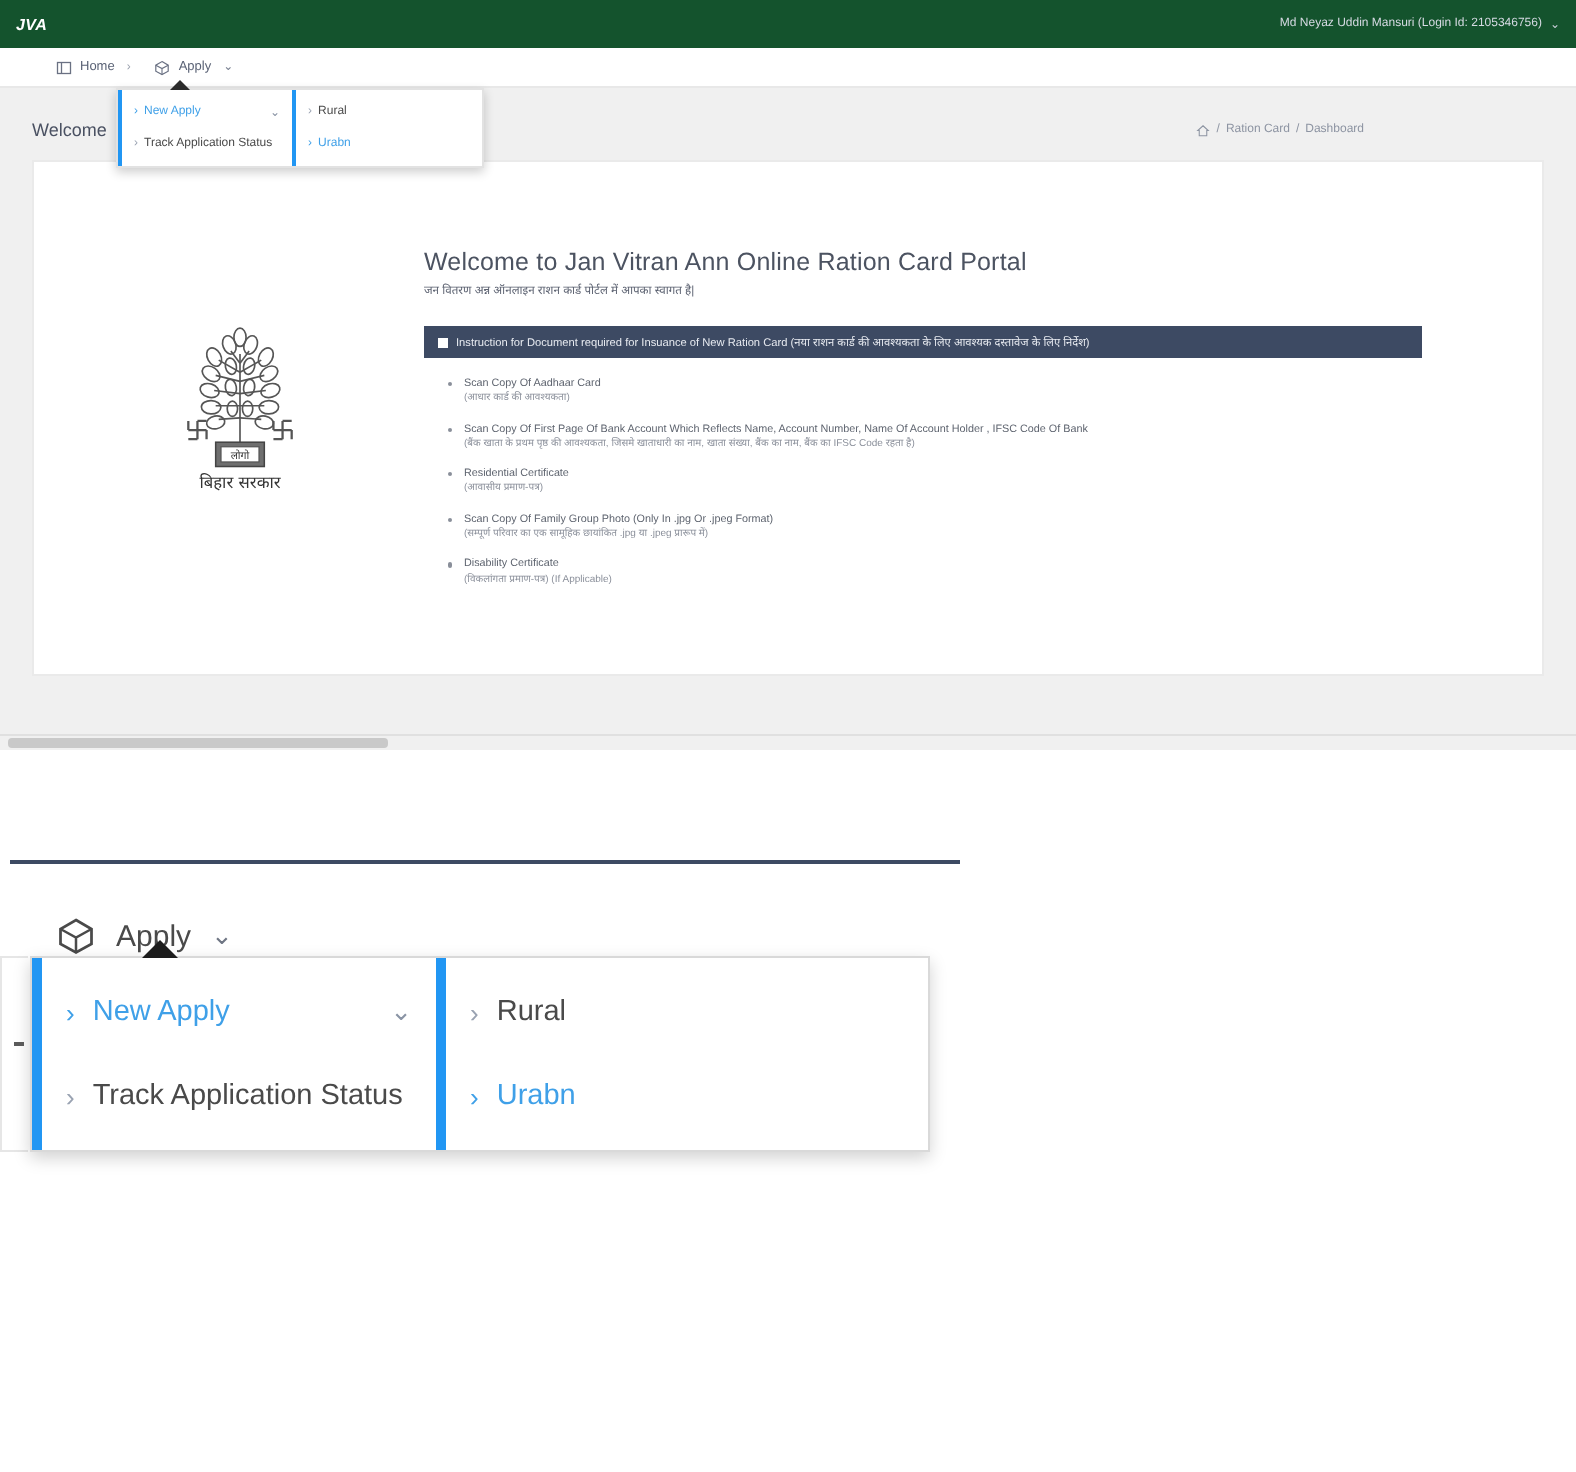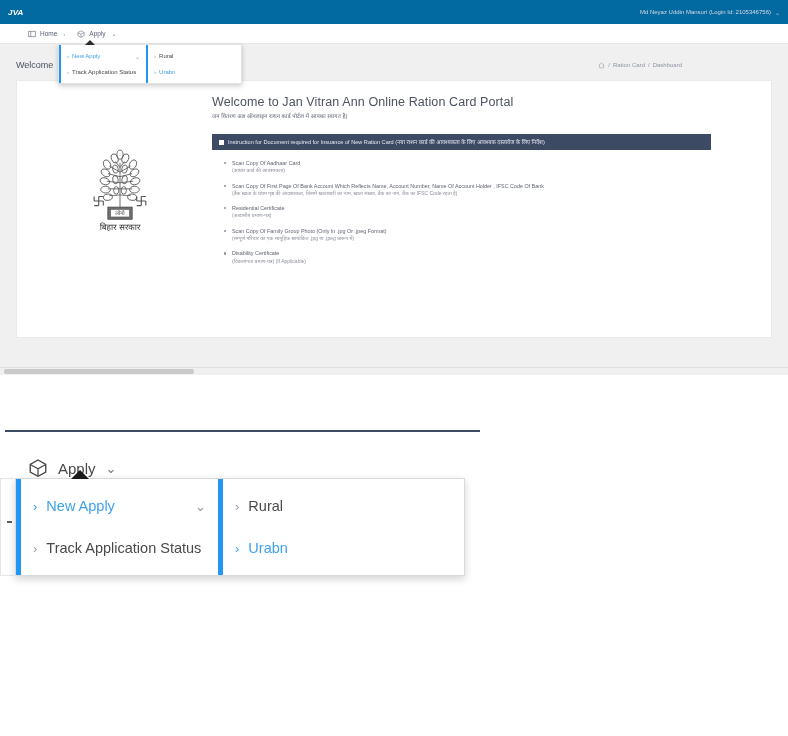--- a/index.html
+++ b/index.html
@@ -15,21 +15,21 @@
     position: absolute; left: 0; top: 0;
     width: 788px; height: 375px;
     background: #f0f0f0;
     overflow: hidden;
   }
 
   
   .topbar {
     position: absolute; left: 0; top: 0;
     width: 788px; height: 24px;
-    background: #0369a1;
+    background: #14532d;
     display: flex; align-items: center;
     justify-content: space-between;
     padding: 0 8px;
   }
   .brand-logo {
     color: #ffffff;
     font-size: 8px;
     font-weight: bold;
     letter-spacing: 0.2px;
     font-style: italic;
@@ -135,21 +135,21 @@
   .card-inner {
     display: flex;
     padding: 14px 10px 0 10px;
   }
   .emblem-col {
     width: 185px;
     display: flex; justify-content: center;
     padding-top: 12px;
     align-items: center;
   }
-  .body-col { flex: 1; padding-right: 50px; }
+  .body-col { flex: 1; padding-right: 50px; margin-top: 29px; }
 
   
   .emblem { width: 76px; height: 88px; display: block; }
 
   .main-heading {
     font-size: 12.5px;
     color: #4c5361;
     font-weight: normal;
     letter-spacing: 0.1px;
     margin-bottom: 3px;

